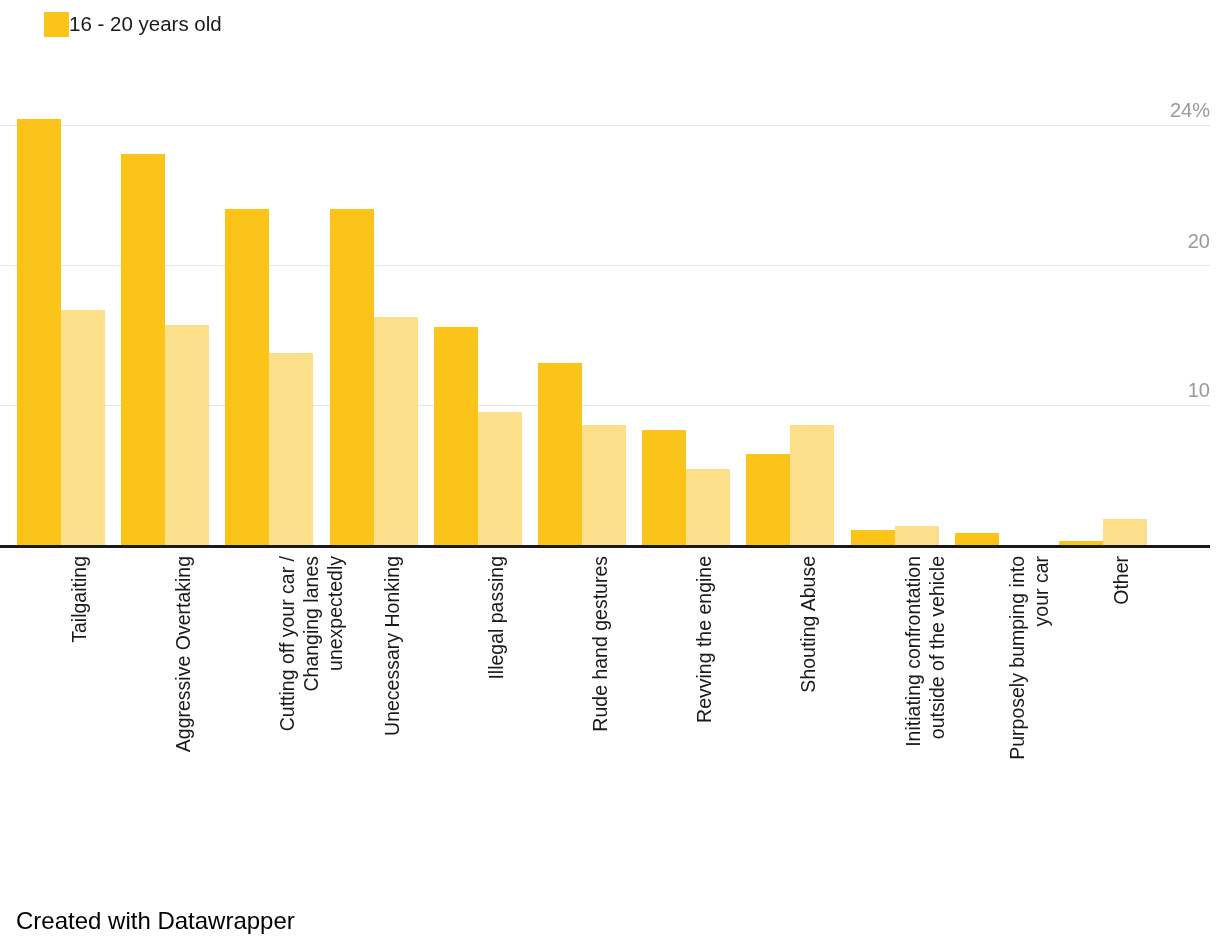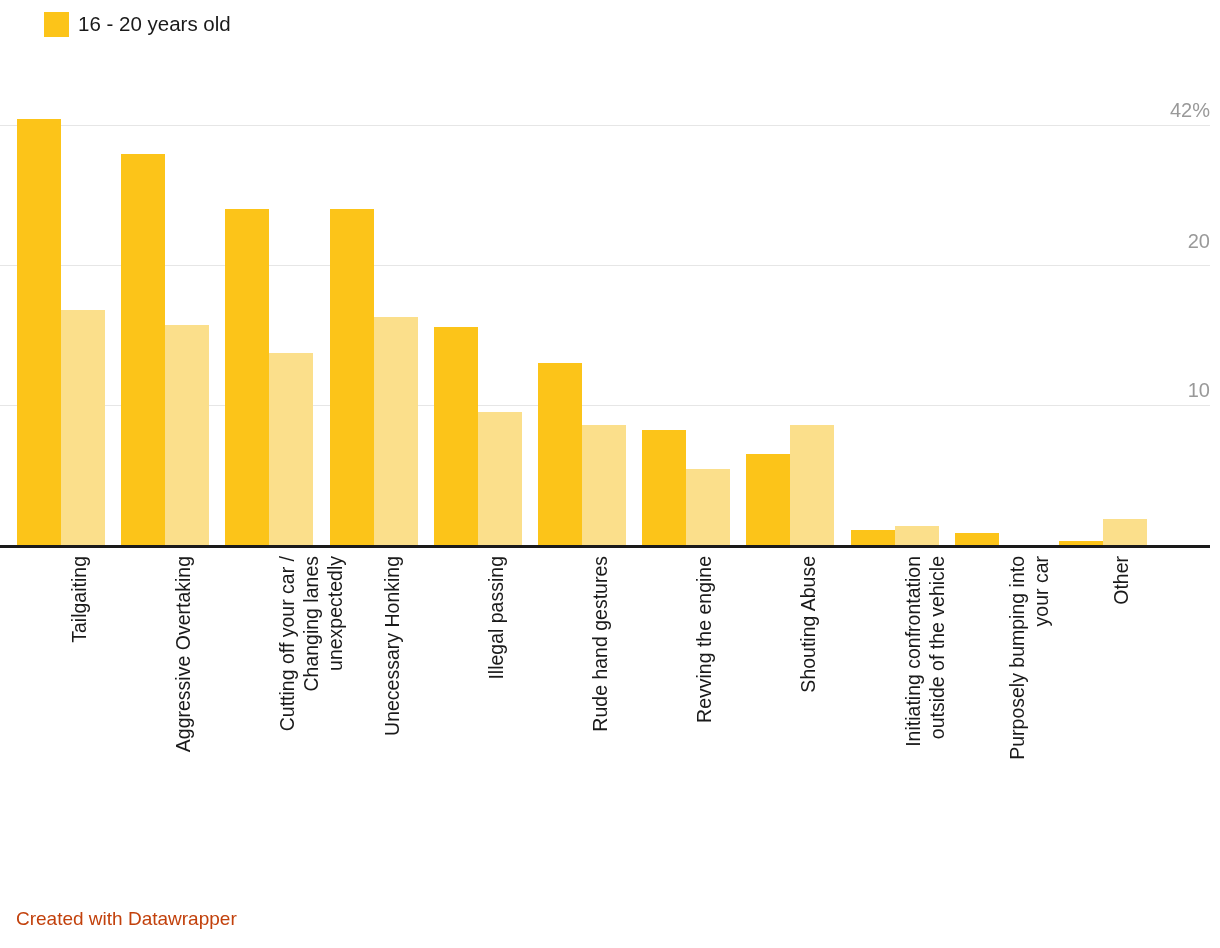--- a/index.html
+++ b/index.html
@@ -18,21 +18,20 @@
   #legend {
     position: absolute;
     left: 16px; top: 12px;
     display: flex;
     align-items: center;
     gap: 18px;
   }
   .legend-item {
     display: flex;
     align-items: center;
-    gap: 9px;
     padding-left: 28px;
   }
   .legend-swatch {
     width: 25px; height: 25px;
     display: block;
     flex: 0 0 auto;
   }
   .legend-label {
     font-size: 20.5px;
     color: #1a1a1a;
@@ -97,22 +96,22 @@
     line-height: 24px;
     color: #1a1a1a;
     text-align: right;
   }
   .cat-label .line { display: block; }
 
   
   #footer {
     position: absolute;
     left: 16px; top: 909px;
-    font-size: 19px;
-    color: #c2410c;
+    font-size: 24px;
+    color: #000000;
     line-height: 1;
   }
 </style>
 </head>
 <body>
 
 <div id="legend">
   <div class="legend-item">
     <span class="legend-swatch" style="background: rgb(252, 196, 25);"></span>
     <span class="legend-label">16 - 20 years old</span>
@@ -121,21 +120,21 @@
 
 <div id="plot">
   <div id="gridlines">
       <div class="gridline" style="top: 317px;"></div>
       <div class="gridline" style="top: 177px;"></div>
       <div class="gridline" style="top: 37px;"></div>
     </div>
   <div id="ylabels">
       <div class="axis-label" style="top: 317px; text-align: right;">10</div>
       <div class="axis-label" style="top: 168px;">20</div>
-      <div class="axis-label" style="top: 37px;">42%</div>
+      <div class="axis-label" style="top: 37px;">24%</div>
     </div>
   <div class="bars-layer" id="bars">
       <div class="bar" style="left: 17px; width: 44px; height: 425.6px; background: rgb(252, 196, 25);"></div>
       <div class="bar" style="left: 61px; width: 44px; height: 235.2px; background: rgb(251, 223, 139);"></div>
       <div class="bar" style="left: 121.2px; width: 44px; height: 390.6px; background: rgb(252, 196, 25);"></div>
       <div class="bar" style="left: 165.2px; width: 44px; height: 219.8px; background: rgb(251, 223, 139);"></div>
       <div class="bar" style="left: 225.4px; width: 44px; height: 336px; background: rgb(252, 196, 25);"></div>
       <div class="bar" style="left: 269.4px; width: 44px; height: 191.8px; background: rgb(251, 223, 139);"></div>
       <div class="bar" style="left: 329.6px; width: 44px; height: 336px; background: rgb(252, 196, 25);"></div>
       <div class="bar" style="left: 373.6px; width: 44px; height: 228.2px; background: rgb(251, 223, 139);"></div>

